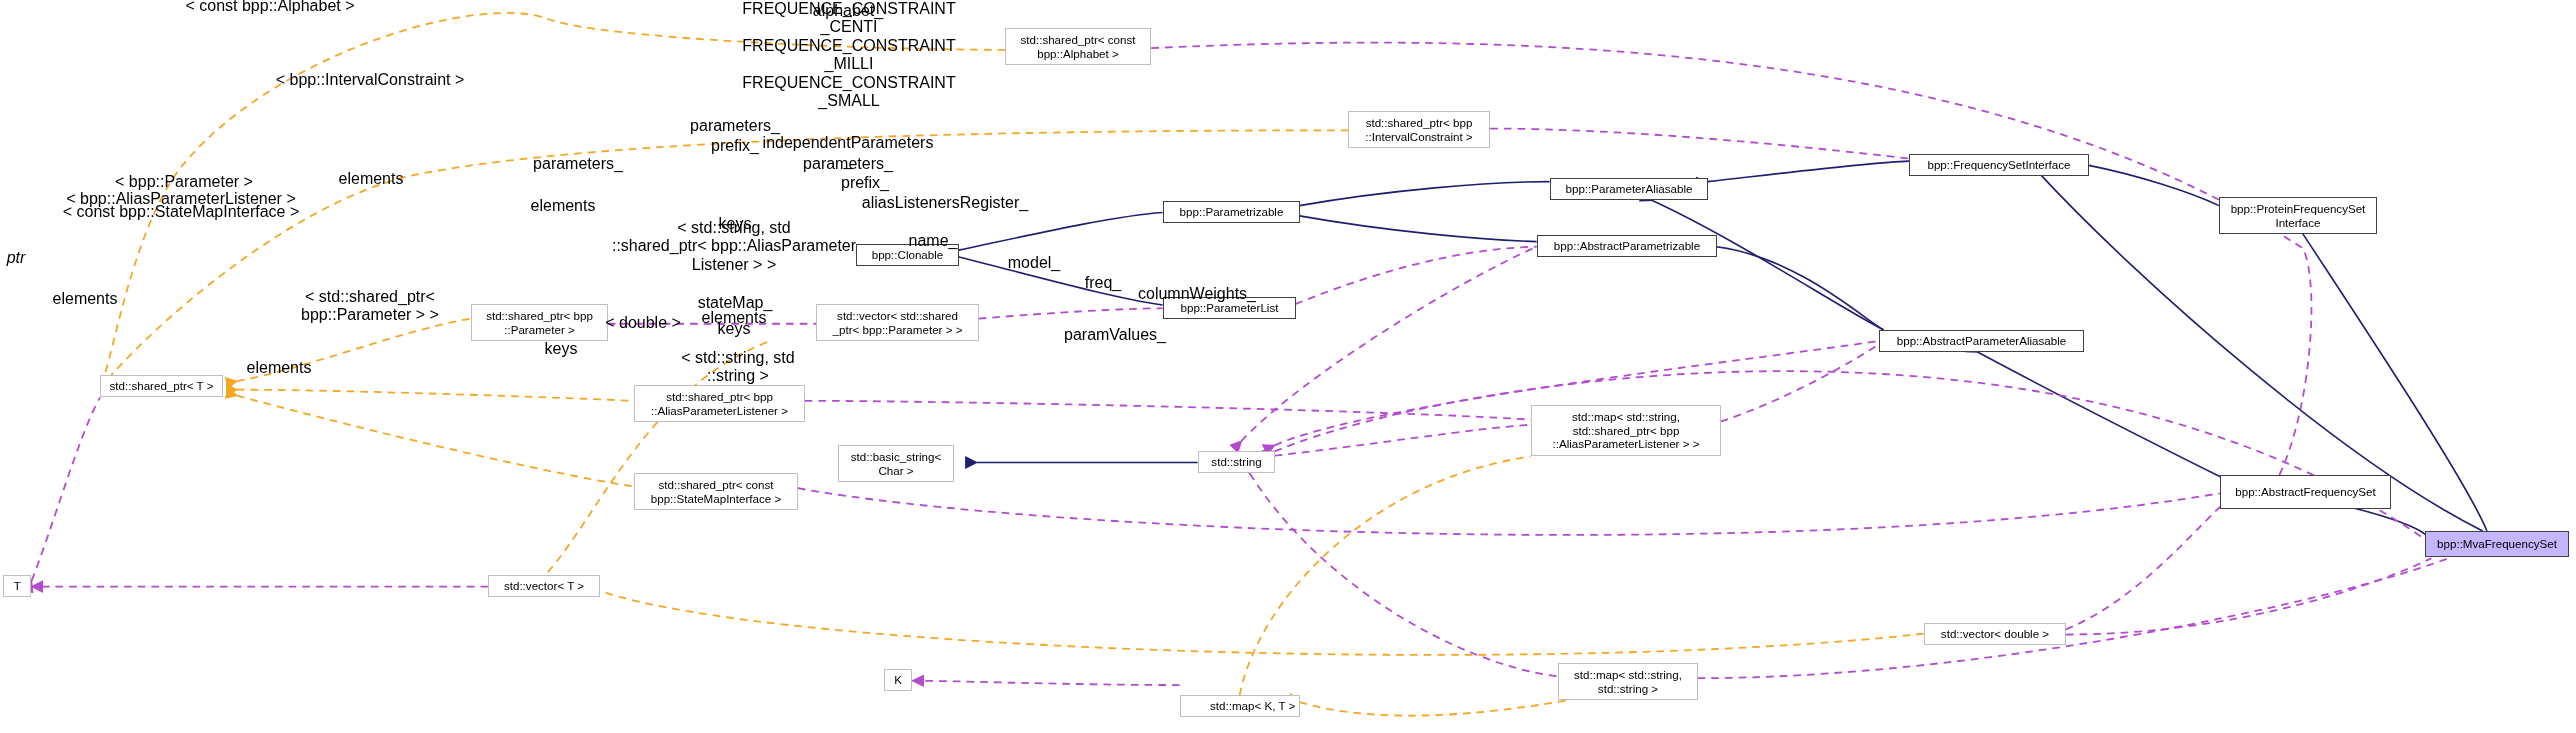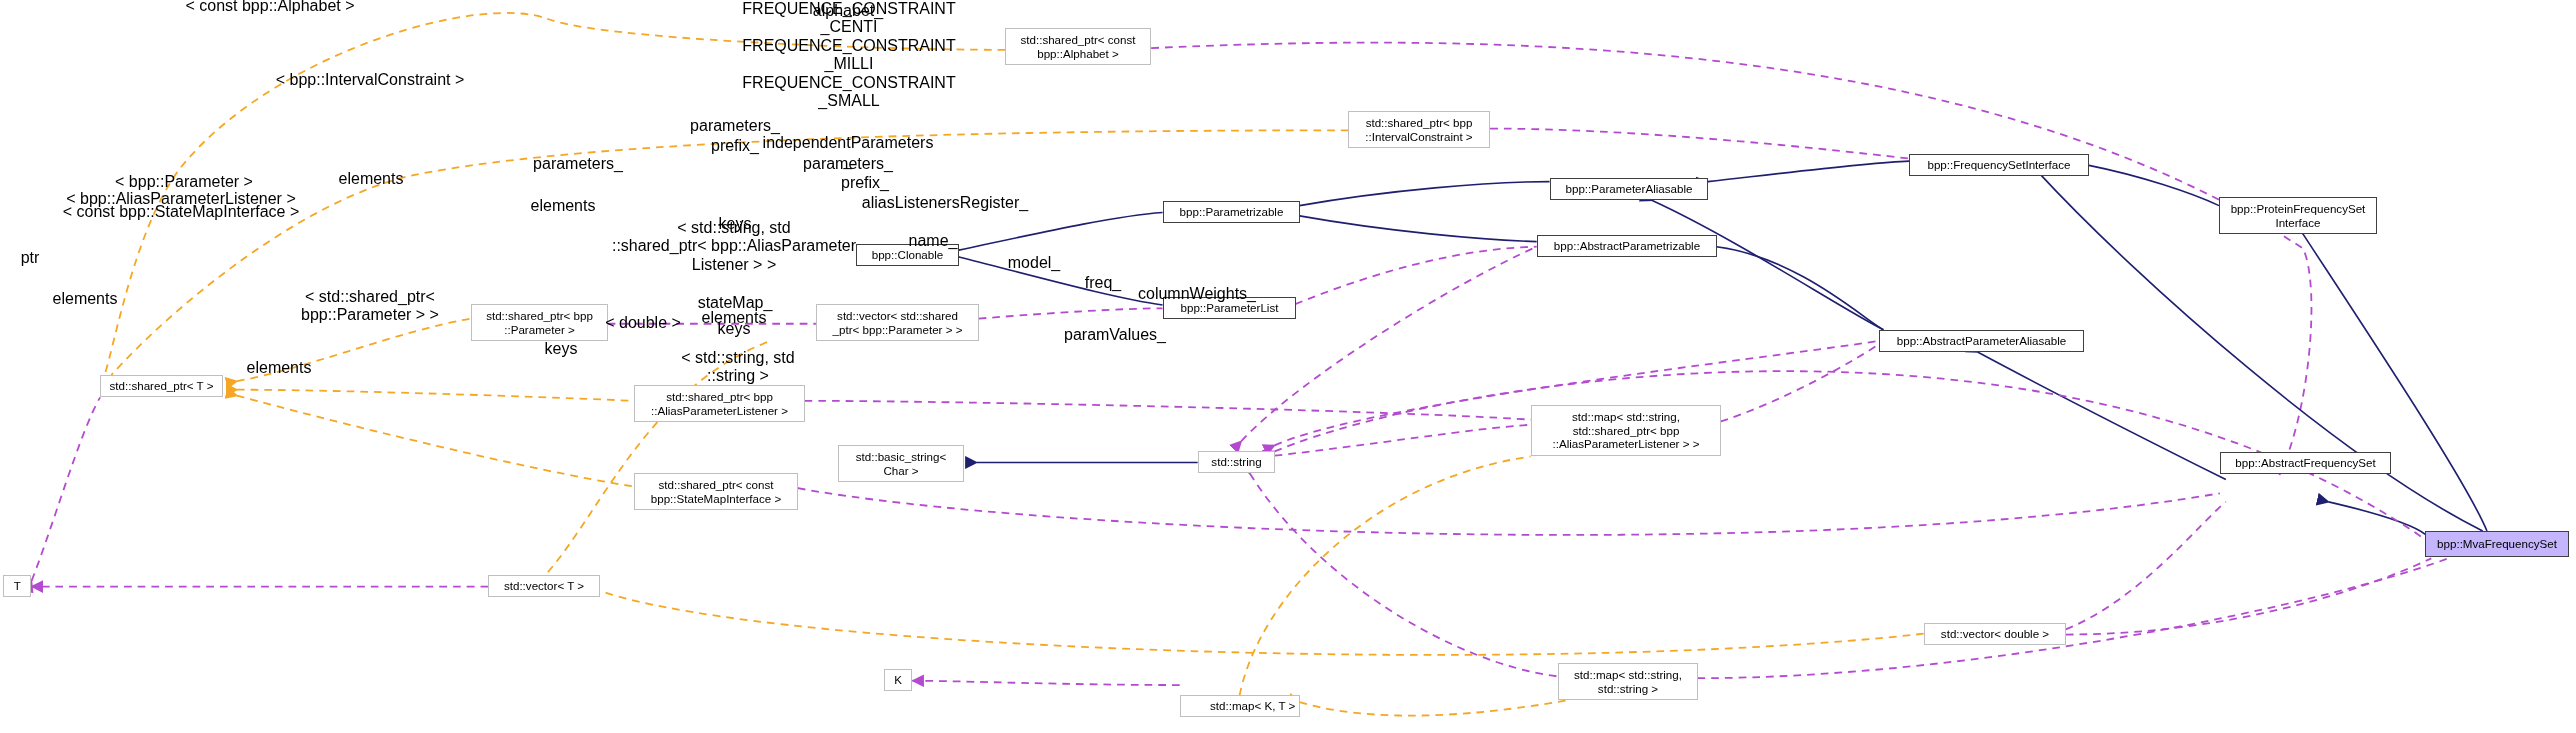--- a/index.html
+++ b/index.html
@@ -137,26 +137,26 @@
       <div class="node tpl" style="left: 471px; top: 304px; width: 137px; height: 37px;">std::shared_ptr&lt; bpp
 ::Parameter &gt;</div>
       <div class="node tpl" style="left: 816px; top: 304px; width: 163px; height: 37px;">std::vector&lt; std::shared
 _ptr&lt; bpp::Parameter &gt; &gt;</div>
       <div class="node tpl" style="left: 100px; top: 375px; width: 123px; height: 22px;">std::shared_ptr&lt; T &gt;</div>
       <div class="node tpl" style="left: 634px; top: 385px; width: 171px; height: 37px;">std::shared_ptr&lt; bpp
 ::AliasParameterListener &gt;</div>
       <div class="node tpl" style="left: 1531px; top: 405px; width: 190px; height: 51px;">std::map&lt; std::string,
  std::shared_ptr&lt; bpp
 ::AliasParameterListener &gt; &gt;</div>
-      <div class="node tpl" style="left: 838px; top: 445px; width: 126px; height: 37px;">std::basic_string&lt;
+      <div class="node tpl" style="left: 838px; top: 445px; width: 116px; height: 37px;">std::basic_string&lt;
 Char &gt;</div>
       <div class="node tpl" style="left: 634px; top: 473px; width: 164px; height: 37px;">std::shared_ptr&lt; const
 bpp::StateMapInterface &gt;</div>
       <div class="node tpl" style="left: 1198px; top: 451px; width: 77px; height: 22px;">std::string</div>
-      <div class="node klass" style="left: 2220px; top: 452px; width: 171px; height: 22px;">bpp::AbstractFrequencySet</div>
+      <div class="node klass" style="left: 2220px; top: 475px; width: 171px; height: 34px;">bpp::AbstractFrequencySet</div>
       <div class="node target" style="left: 2425px; top: 531px; width: 144px; height: 26px;">bpp::MvaFrequencySet</div>
       <div class="node tpl" style="left: 488px; top: 575px; width: 112px; height: 22px;">std::vector&lt; T &gt;</div>
       <div class="node tpl" style="left: 3.4px; top: 575px; width: 28px; height: 22px;">T</div>
       <div class="node tpl" style="left: 1924px; top: 623px; width: 142px; height: 22px;">std::vector&lt; double &gt;</div>
       <div class="node tpl" style="left: 884px; top: 669px; width: 28px; height: 22px;">K</div>
       <div class="node tpl" style="left: 1180px; top: 695px; width: 120px; height: 22px; padding-left: 28px;">std::map&lt; K, T &gt;</div>
       <div class="node tpl" style="left: 1558px; top: 663px; width: 140px; height: 37px;">std::map&lt; std::string,
 std::string &gt;</div>
     </div>
   <div id="labels">
@@ -180,21 +180,21 @@
       <div class="elabel" style="left: 865px; top: 183px;">prefix_</div>
       <div class="elabel" style="left: 181px; top: 199px;">&lt; bpp::AliasParameterListener &gt;</div>
       <div class="elabel" style="left: 945px; top: 203px;">aliasListenersRegister_</div>
       <div class="elabel" style="left: 181px; top: 212px;">&lt; const bpp::StateMapInterface &gt;</div>
       <div class="elabel" style="left: 563px; top: 206px;">elements</div>
       <div class="elabel" style="left: 735px; top: 224px;">keys</div>
       <div class="elabel" style="left: 933px; top: 241px;">name_</div>
       <div class="elabel" style="left: 734px; top: 247px;">&lt; std::string, std
 ::shared_ptr&lt; bpp::AliasParameter
 Listener &gt; &gt;</div>
-      <div class="elabel" style="left: 30px; top: 258px;">ptr</div>
+      <div class="elabel" style="left: 16px; top: 258px; font-style: italic;">ptr</div>
       <div class="elabel" style="left: 1034px; top: 263px;">model_</div>
       <div class="elabel" style="left: 370px; top: 306px;">&lt; std::shared_ptr&lt;
 bpp::Parameter &gt; &gt;</div>
       <div class="elabel" style="left: 1103px; top: 283px;">freq_</div>
       <div class="elabel" style="left: 85px; top: 299px;">elements</div>
       <div class="elabel" style="left: 735px; top: 303px;">stateMap_</div>
       <div class="elabel" style="left: 1197px; top: 294px;">columnWeights_</div>
       <div class="elabel" style="left: 643px; top: 323px;">&lt; double &gt;</div>
       <div class="elabel" style="left: 734px; top: 318px;">elements</div>
       <div class="elabel" style="left: 734px; top: 329px;">keys</div>

